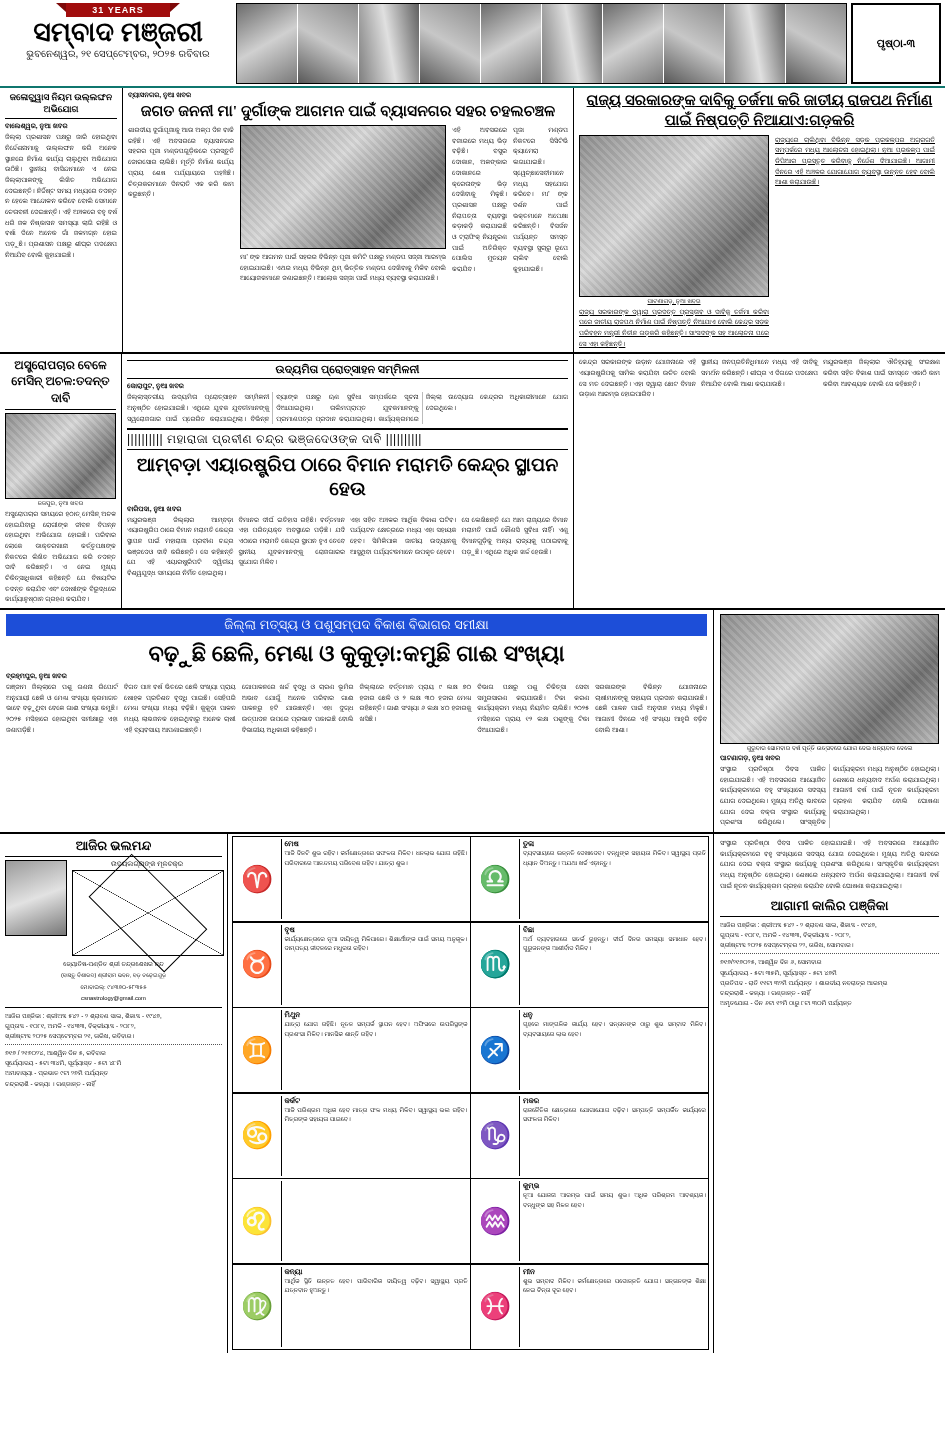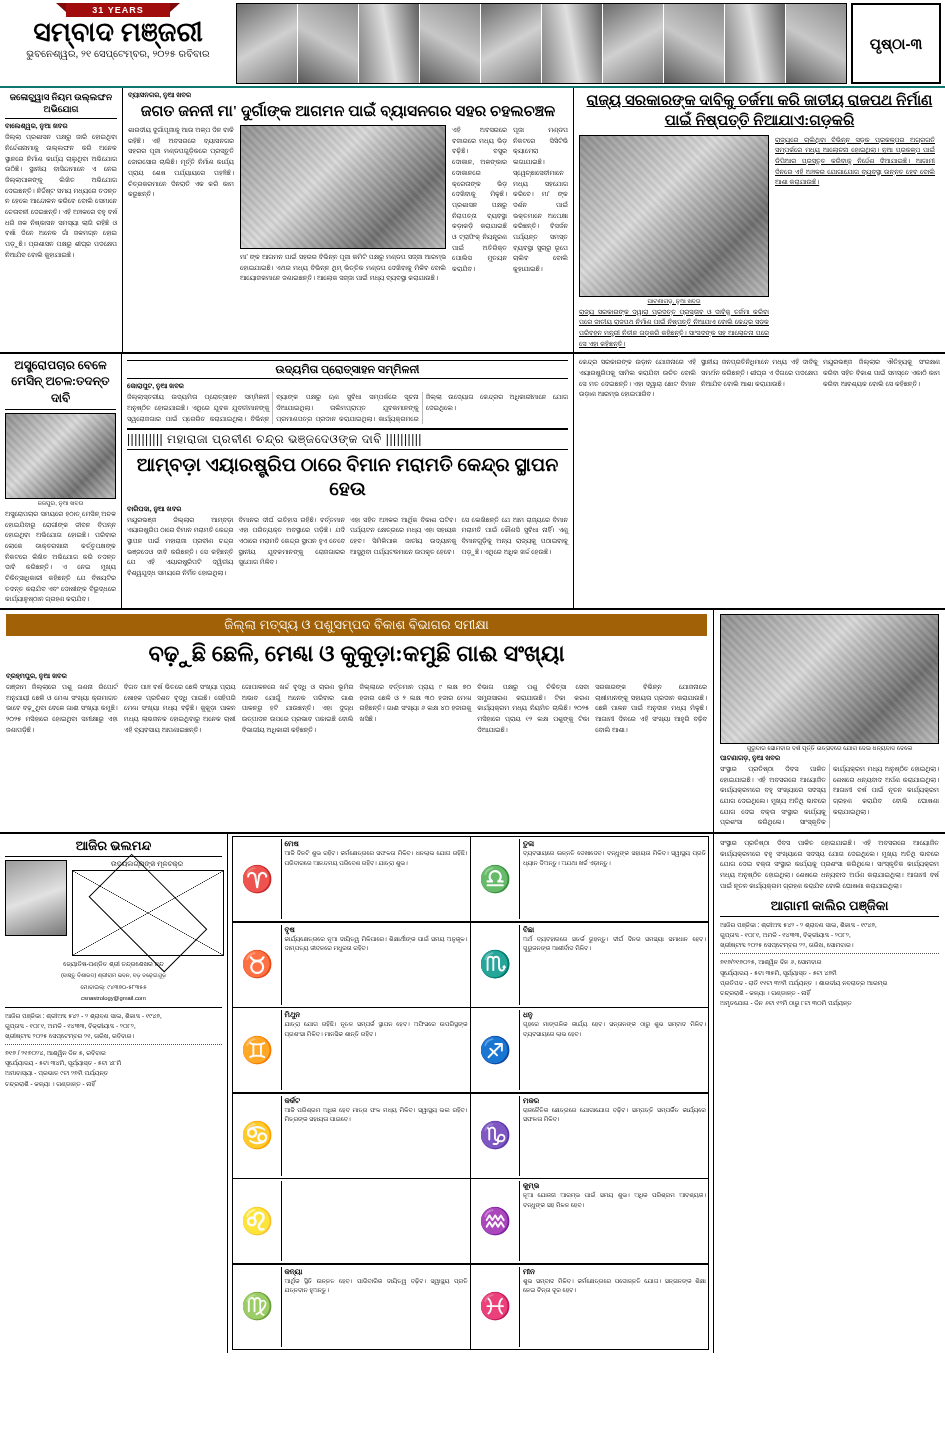--- a/index.html
+++ b/index.html
@@ -13,21 +13,21 @@
   .ribbon:before,.ribbon:after{content:"";position:absolute;top:0;border-top:9px solid #7d0909;}
   .ribbon:before{left:-10px;border-left:10px solid transparent;}
   .ribbon:after{right:-10px;border-right:10px solid transparent;}
   .logo{font-size:27px;font-weight:bold;line-height:1.05;margin-top:1px;font-family:"Liberation Serif",serif;}
   .mh-date{font-size:10px;margin-top:2px;}
   .mh-strip{flex:1;margin:0 4px;display:flex;border:1px solid #000;overflow:hidden;}
   .mh-cell{flex:1;border-right:1px solid #fff;background:linear-gradient(150deg,#6b6b6b,#d0d0d0,#7a7a7a);position:relative;}
   .mh-cell:nth-child(2n){background:linear-gradient(30deg,#585858,#c7c7c7,#8d8d8d);}
   .mh-cell:nth-child(3n){background:linear-gradient(80deg,#7f7f7f,#e0e0e0,#606060);}
   .mh-cell:last-child{border-right:none;}
-  .mh-right{width:86px;border:2px solid #000;display:flex;align-items:center;justify-content:center;font-size:15px;font-weight:bold;}
+  .mh-right{width:86px;border:2px solid #000;display:flex;align-items:center;justify-content:center;font-size:11px;font-weight:bold;}
   .col-text{font-size:6.6px;line-height:1.62;text-align:justify;}
   .byline{font-size:6.8px;font-weight:bold;margin-bottom:2px;}
   h1,h2,h3,h4{margin:0;font-weight:bold;font-family:"Liberation Serif",serif;}
 
   
   .sec1{display:flex;border-bottom:2px solid #000;}
   .s1-a{width:122px;padding:3px 5px;box-sizing:border-box;}
   .s1-b{width:452px;padding:3px 5px;box-sizing:border-box;border-left:1px solid #000;border-right:1px solid #000;}
   .s1-c{width:371px;padding:3px 5px;box-sizing:border-box;text-decoration:underline;}
   .headline-a{font-size:9px;line-height:1.35;text-align:center;border-bottom:1px solid #000;padding-bottom:3px;margin-bottom:3px;}
@@ -42,21 +42,21 @@
 
   
   .sec2{display:flex;border-bottom:2px solid #000;}
   .s2-l{width:122px;padding:3px 5px;box-sizing:border-box;border-right:1px solid #000;}
   .s2-m{width:452px;padding:3px 5px;box-sizing:border-box;border-right:1px solid #000;}
   .s2-r{width:371px;padding:3px 5px;box-sizing:border-box;}
   .center-head{font-size:11px;text-align:center;border-top:1px solid #000;border-bottom:1px solid #000;padding:2px 0;margin:3px 0;}
 
   .dem-head{font-size:12px;text-align:left;letter-spacing:.5px;margin:2px 0 3px;}
   .big-head2{font-size:19px;text-align:center;line-height:1.25;margin:2px 0 4px;}
-  .bar{background:#a16207;color:#fff;text-align:center;font-size:13px;padding:3px 0;}
+  .bar{background:#1d4ed8;color:#fff;text-align:center;font-size:13px;padding:3px 0;}
 
   
   .sec3{display:flex;border-bottom:2px solid #000;}
   .s3-l{width:714px;padding:4px 6px;box-sizing:border-box;border-right:1px solid #000;}
   .s3-r{width:231px;padding:4px 6px;box-sizing:border-box;}
   .mega{font-size:22.5px;text-align:center;line-height:1.2;margin:4px 0 5px;}
 
   
   .sec4{display:flex;}
   .s4-l{width:228px;border-right:1px solid #000;padding:4px 5px;box-sizing:border-box;}

